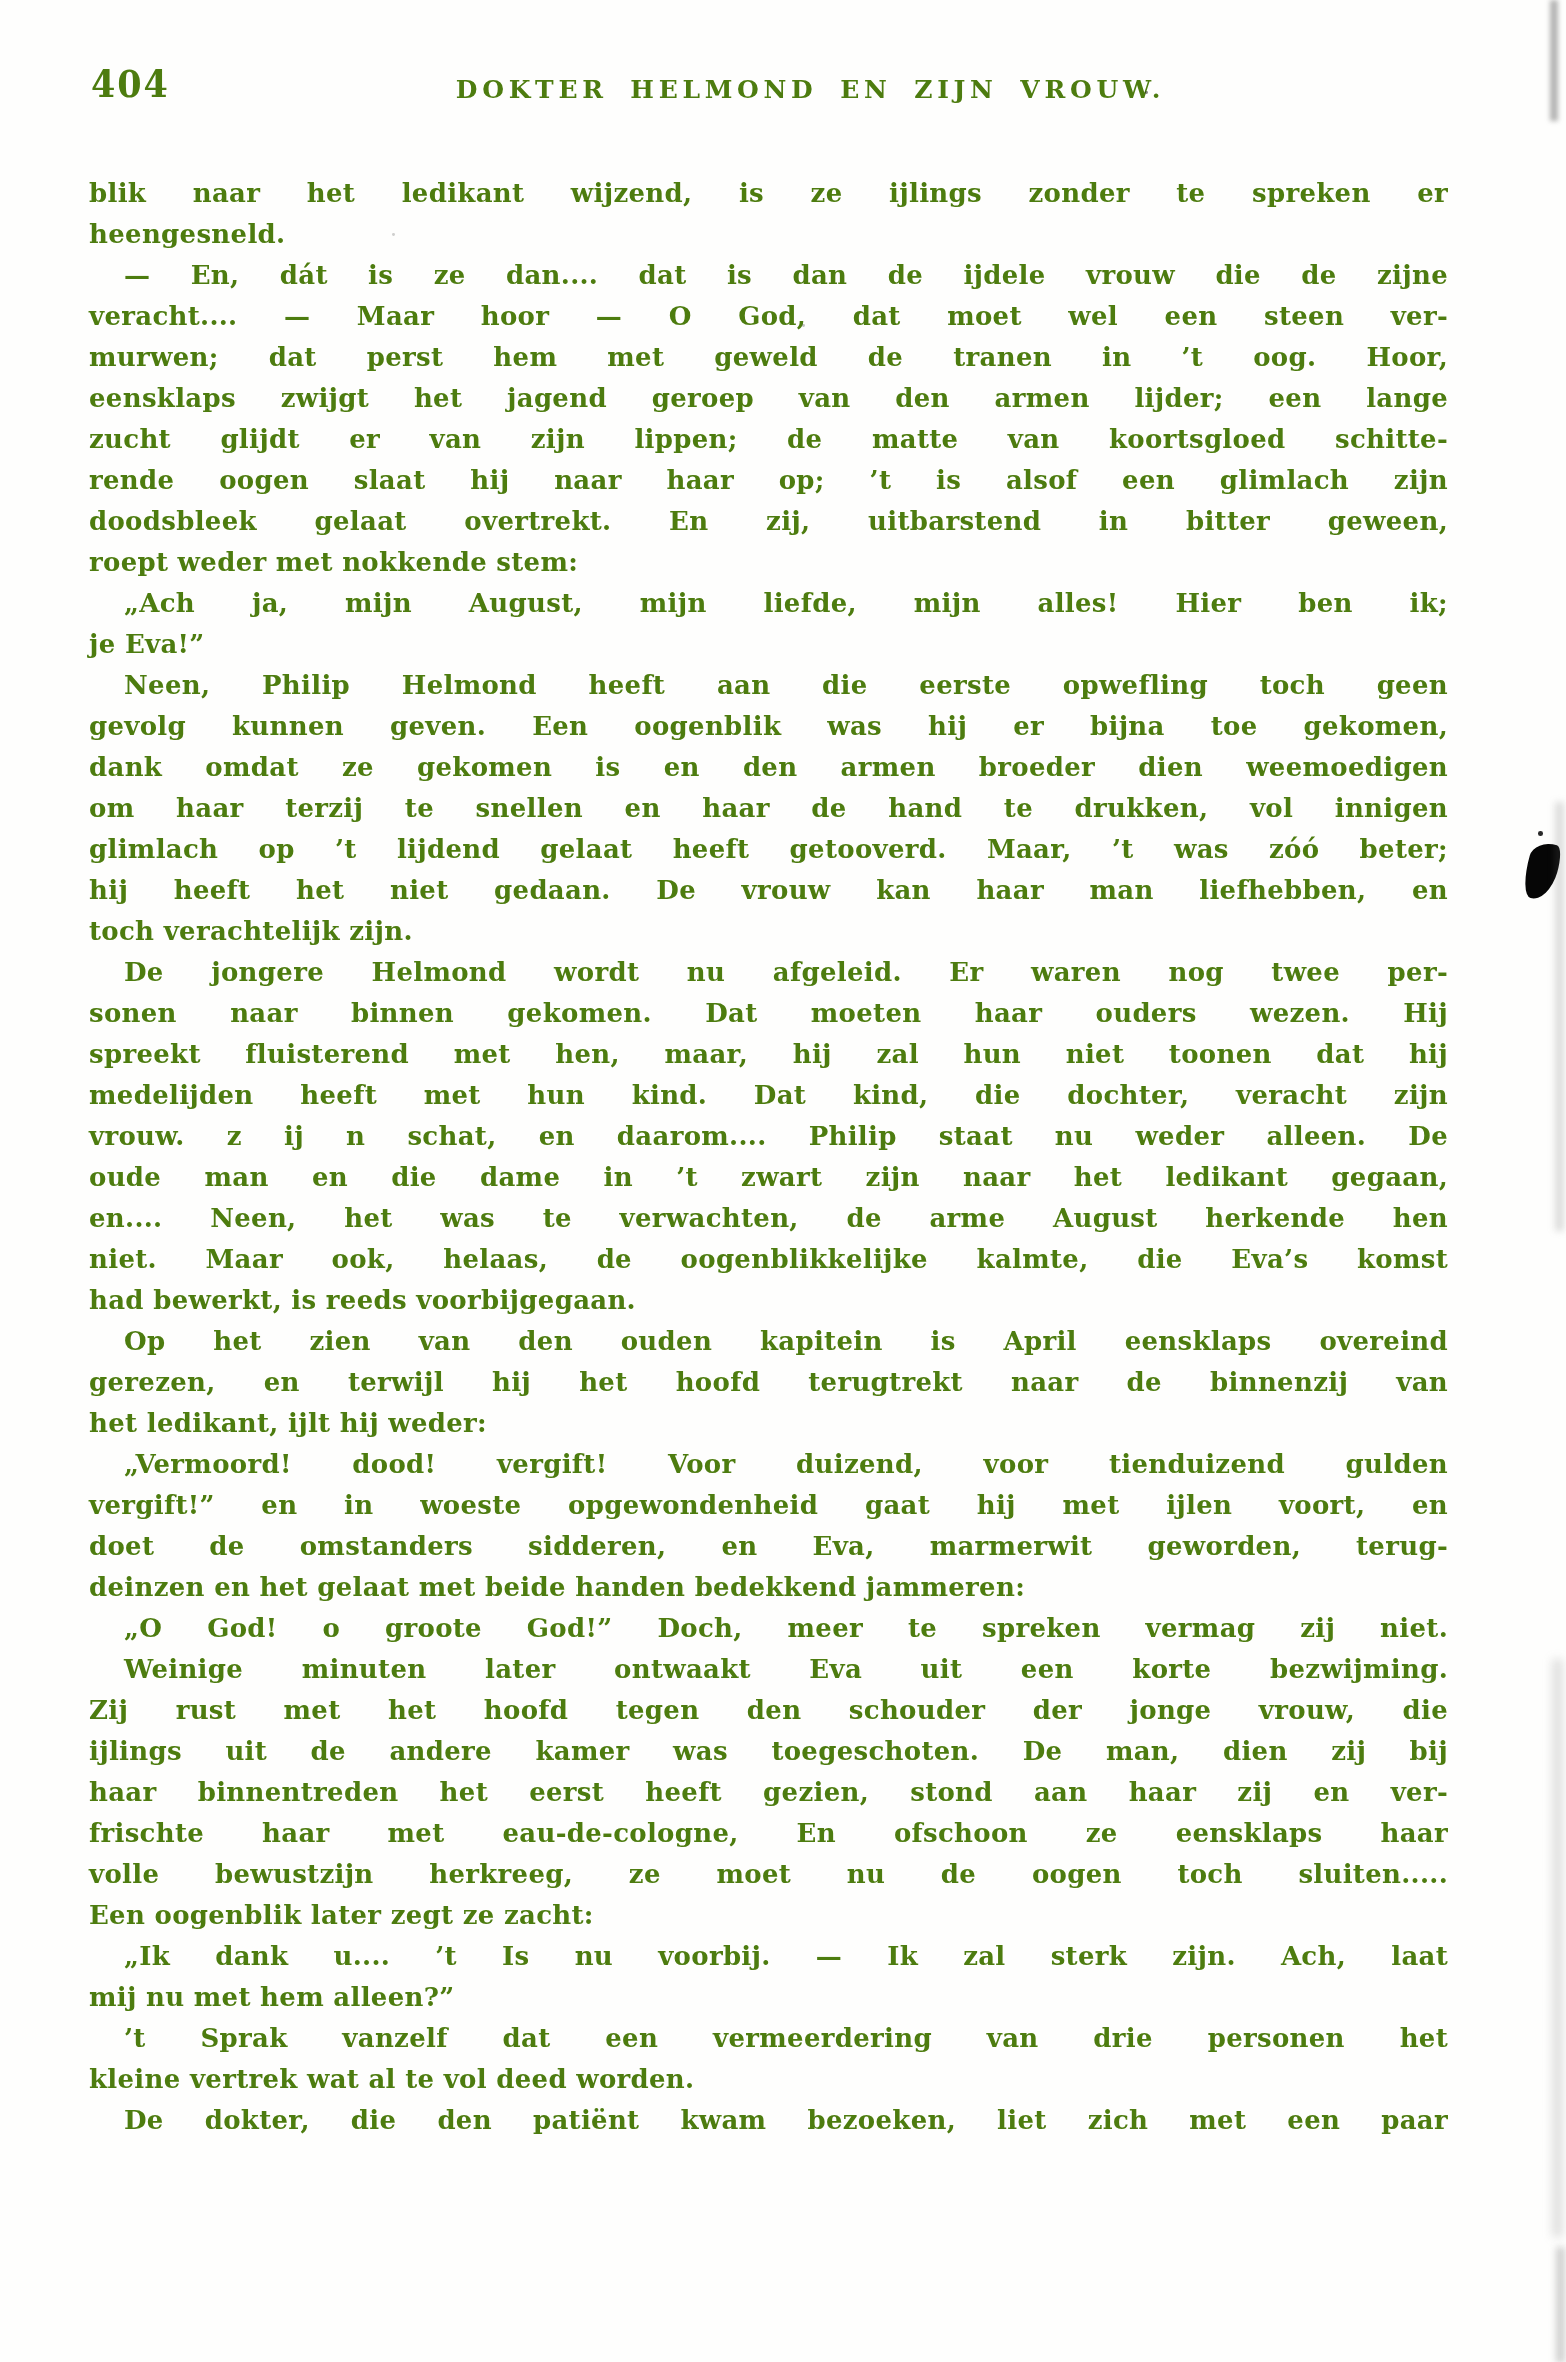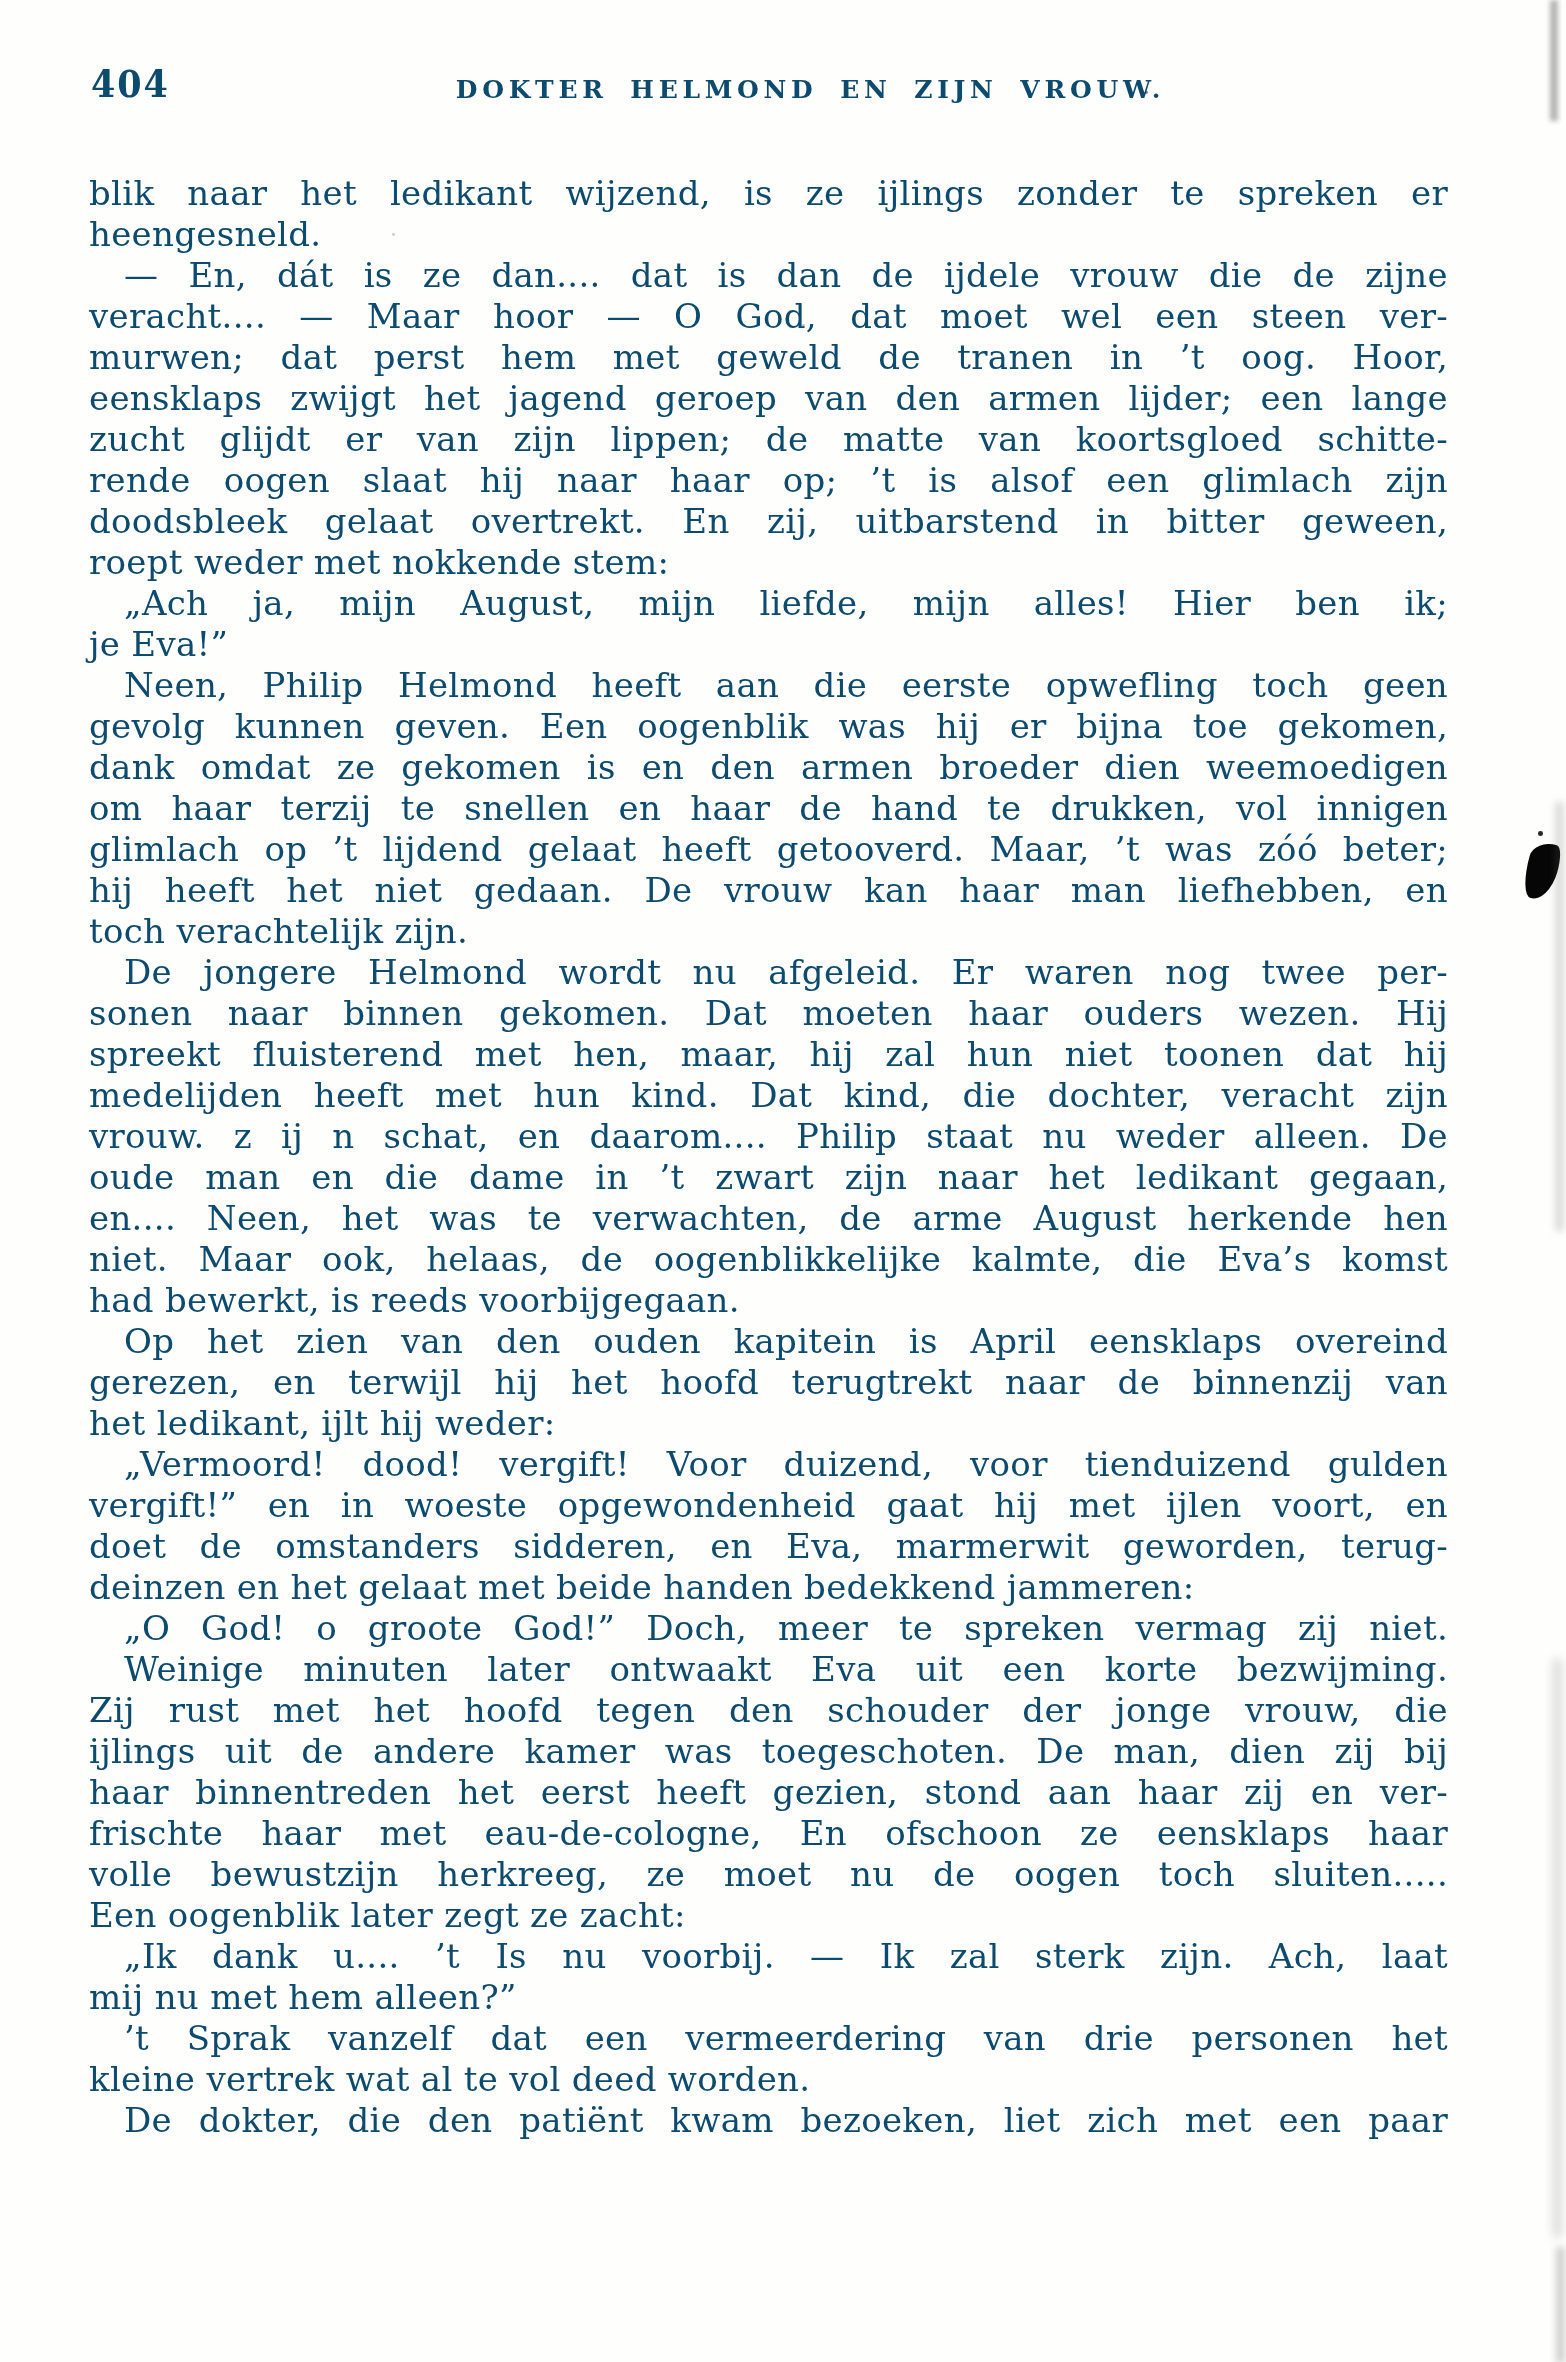--- a/index.html
+++ b/index.html
@@ -7,21 +7,21 @@
     padding: 0;
     background: #e8e8e8;
   }
   .page {
     position: relative;
     width: 1566px;
     height: 2362px;
     background: #fefefd;
     overflow: hidden;
     font-family: "DejaVu Serif", "Liberation Serif", serif;
-    color: #0c4a6e;
+    color: #4d7c0f;
   }
   
   .header {
     position: absolute;
     top: 63px;
     left: 89px;
     width: 1359px;
     height: 56px;
   }
   .page-number {
@@ -49,23 +49,23 @@
   
   .body-text {
     position: absolute;
     left: 89px;
     top: 173px;
     width: 1359px;
   }
   .para { margin: 0; }
   .para.gap-before { }
   .line {
-    font-size: 34px;
+    font-size: 26px;
     line-height: 41px;
-    font-weight: 400;
+    font-weight: 700;
     letter-spacing: 0.3px;
     text-align: justify;
     text-align-last: justify;
     white-space: normal;
   }
   .line.nj { text-align-last: left; }
   .para.indent .line.first { text-indent: 35px; }
   
   .ink-blob {
     position: absolute;

